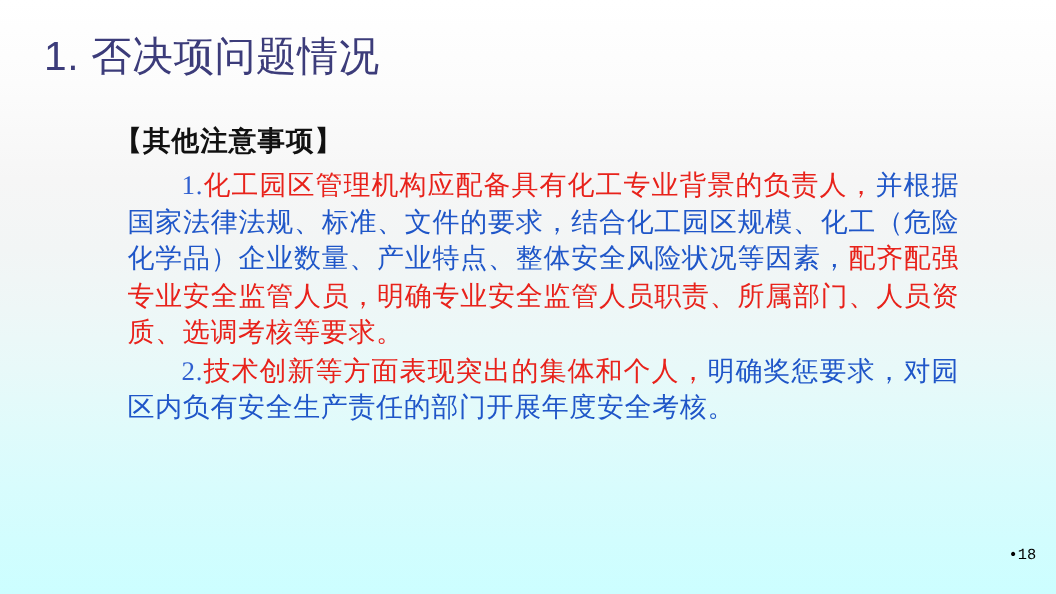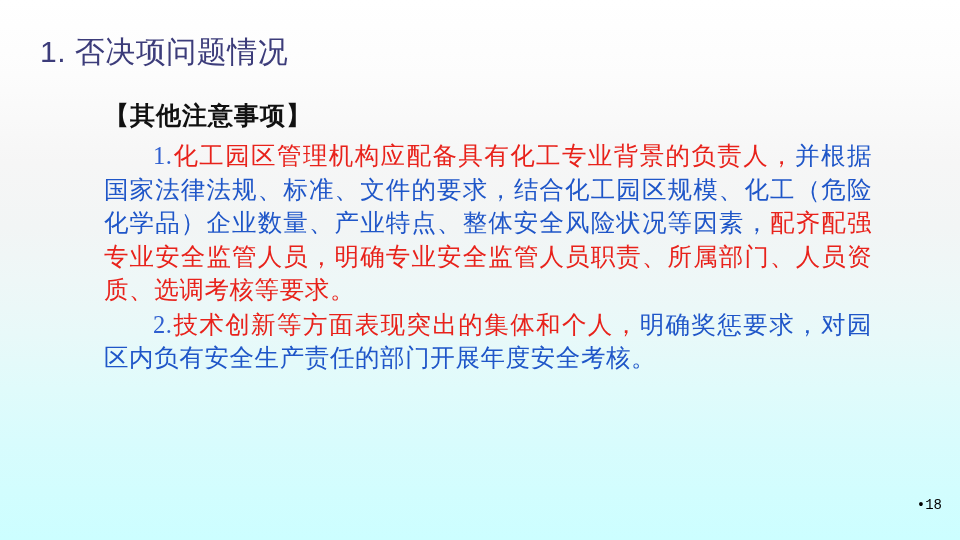--- a/index.html
+++ b/index.html
@@ -30,32 +30,32 @@
         #ccfeff 100%);
     box-sizing: border-box;
   }
 
   
   #slide-title {
     position: absolute;
     left: 40px;
     top: 33px;
     font-family: "Liberation Sans", "DejaVu Sans", sans-serif;
-    font-size: 30px;
+    font-size: 37px;
     line-height: 38px;
     color: #3c3c7a;
     letter-spacing: 0.5px;
     white-space: nowrap;
   }
 
   
   #body-block {
     position: absolute;
     left: 104px;
-    top: 99px;
+    top: 112px;
     width: 768px;
   }
 
   #section-heading {
     font-family: "Liberation Serif", "DejaVu Serif", serif;
     font-size: 25px;
     line-height: 34px;
     font-weight: bold;
     color: #111111;
     letter-spacing: 1px;
@@ -63,21 +63,21 @@
   }
 
   .para {
     font-family: "Liberation Serif", "DejaVu Serif", serif;
     font-size: 24.5px;
     line-height: 33.5px;
     text-align: justify;
     text-justify: inter-ideograph;
     text-indent: 49px;
     letter-spacing: 0.6px;
-    margin: 0 0 1px 0;
+    margin: 0 0 1px 12px;
     color: #1f56c8;
   }
 
   .num {
     color: #2f5fd0;
     font-family: "Liberation Serif", "DejaVu Serif", serif;
   }
   .red {
     color: #e8221b;
   }

